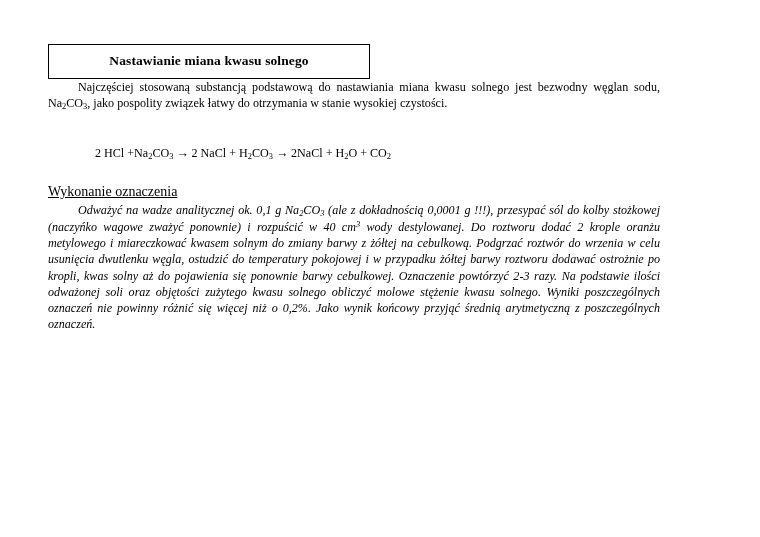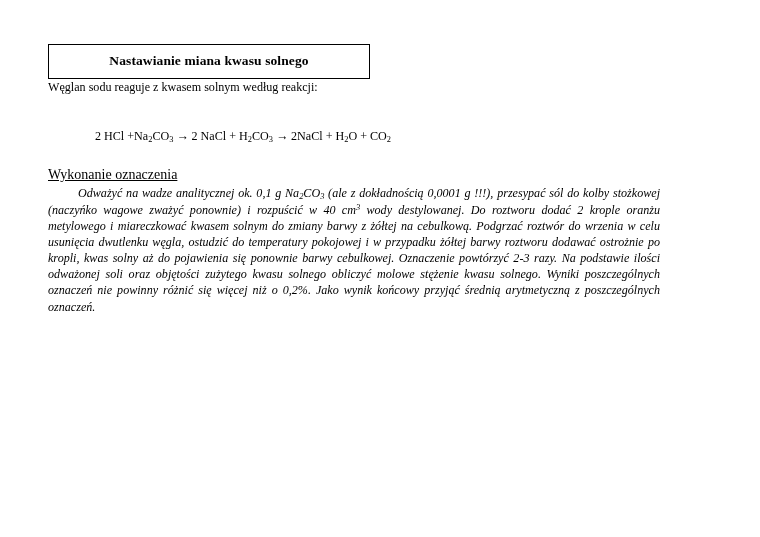--- a/index.html
+++ b/index.html
@@ -80,22 +80,22 @@
 </head>
 <body>
 
 <div class="page">
   <div class="content">
 
     <div class="title-box">
       <div class="title-line">Nastawianie miana kwasu solnego</div>
     </div>
 
+    <p class="para indent block-gap-1 w-narrow"><span>Najczęściej stosowaną substancją podstawową do nastawiania miana kwasu solnego jest bezwodny węglan sodu, Na</span><sub>2</sub><span>CO</span><sub>3</sub><span>, jako pospolity związek łatwy do otrzymania w stanie wysokiej czystości.</span></p>
 
-    <p class="para block-gap-2">Węglan sodu reaguje z kwasem solnym według reakcji:</p>
 
     <div class="equation block-gap-3"><span>2 HCl +Na</span><sub>2</sub><span>CO</span><sub>3</sub><span> → 2 NaCl + H</span><sub>2</sub><span>CO</span><sub>3</sub><span> → 2NaCl + H</span><sub>2</sub><span>O + CO</span><sub>2</sub></div>
 
     <div class="heading-underline block-gap-4">Wykonanie oznaczenia</div>
 
     <p class="para indent block-gap-5 w-narrow"><span>Odważyć na wadze analitycznej ok. 0,1 g Na</span><sub>2</sub><span>CO</span><sub>3</sub><span> (ale z dokładnością 0,0001 g !!!), przesypać sól do kolby stożkowej (naczyńko wagowe zważyć ponownie) i rozpuścić w 40 cm</span><sup>3</sup><span> wody destylowanej. Do roztworu dodać 2 krople oranżu metylowego i miareczkować kwasem solnym do zmiany barwy z żółtej na cebulkową. Podgrzać roztwór do wrzenia w celu usunięcia dwutlenku węgla, ostudzić do temperatury pokojowej i w przypadku żółtej barwy roztworu dodawać ostrożnie po kropli, kwas solny aż do pojawienia się ponownie barwy cebulkowej. Oznaczenie powtórzyć 2-3 razy. Na podstawie ilości odważonej soli oraz objętości zużytego kwasu solnego obliczyć molowe stężenie kwasu solnego. Wyniki poszczególnych oznaczeń nie powinny różnić się więcej niż o 0,2%. Jako wynik końcowy przyjąć średnią arytmetyczną z poszczególnych oznaczeń.</span></p>
 
   </div>
 </div>
 

